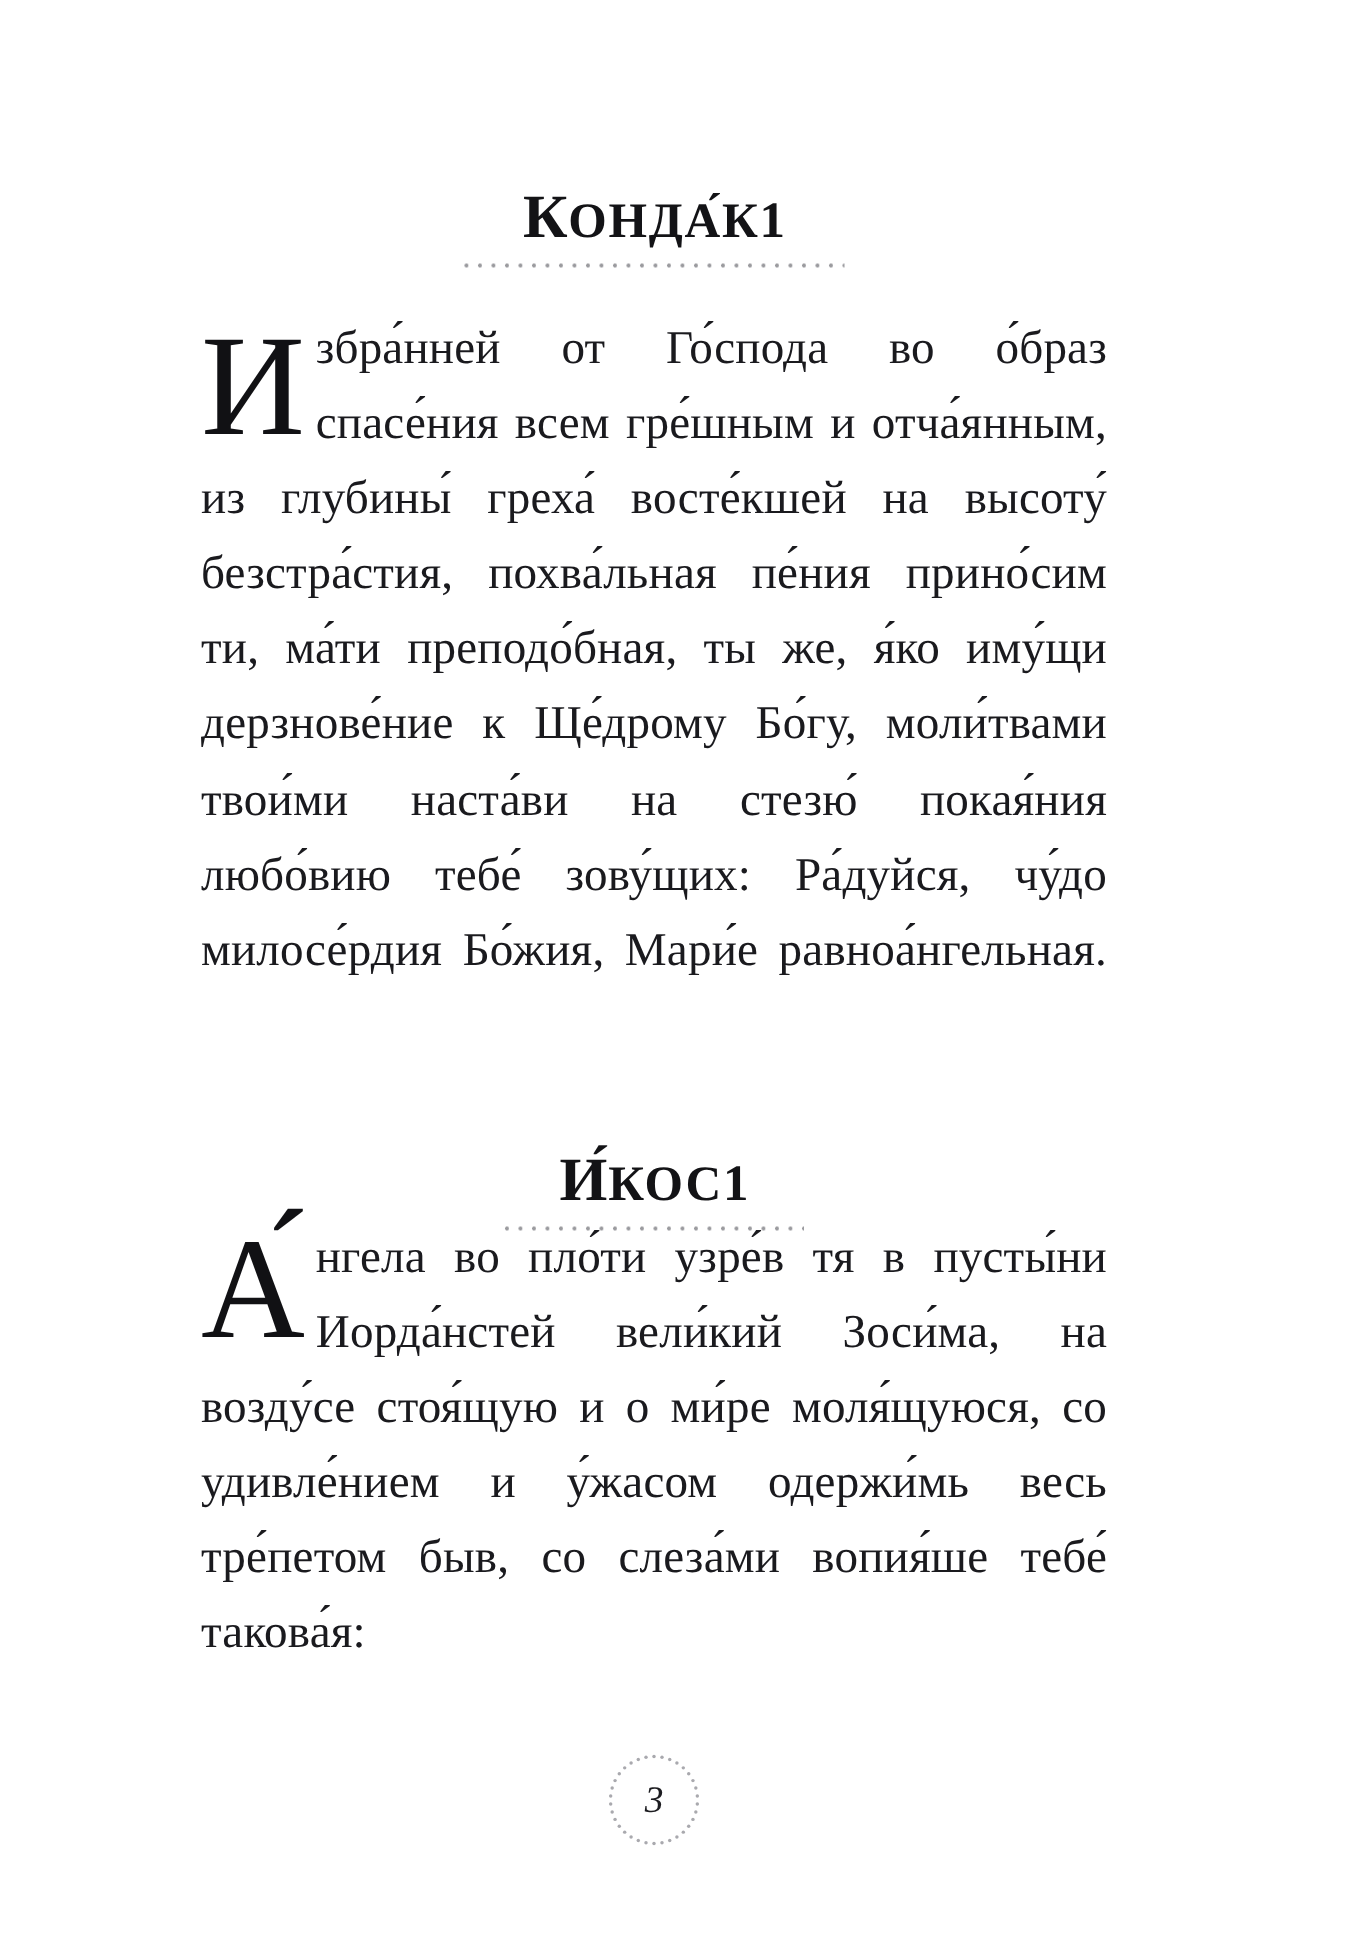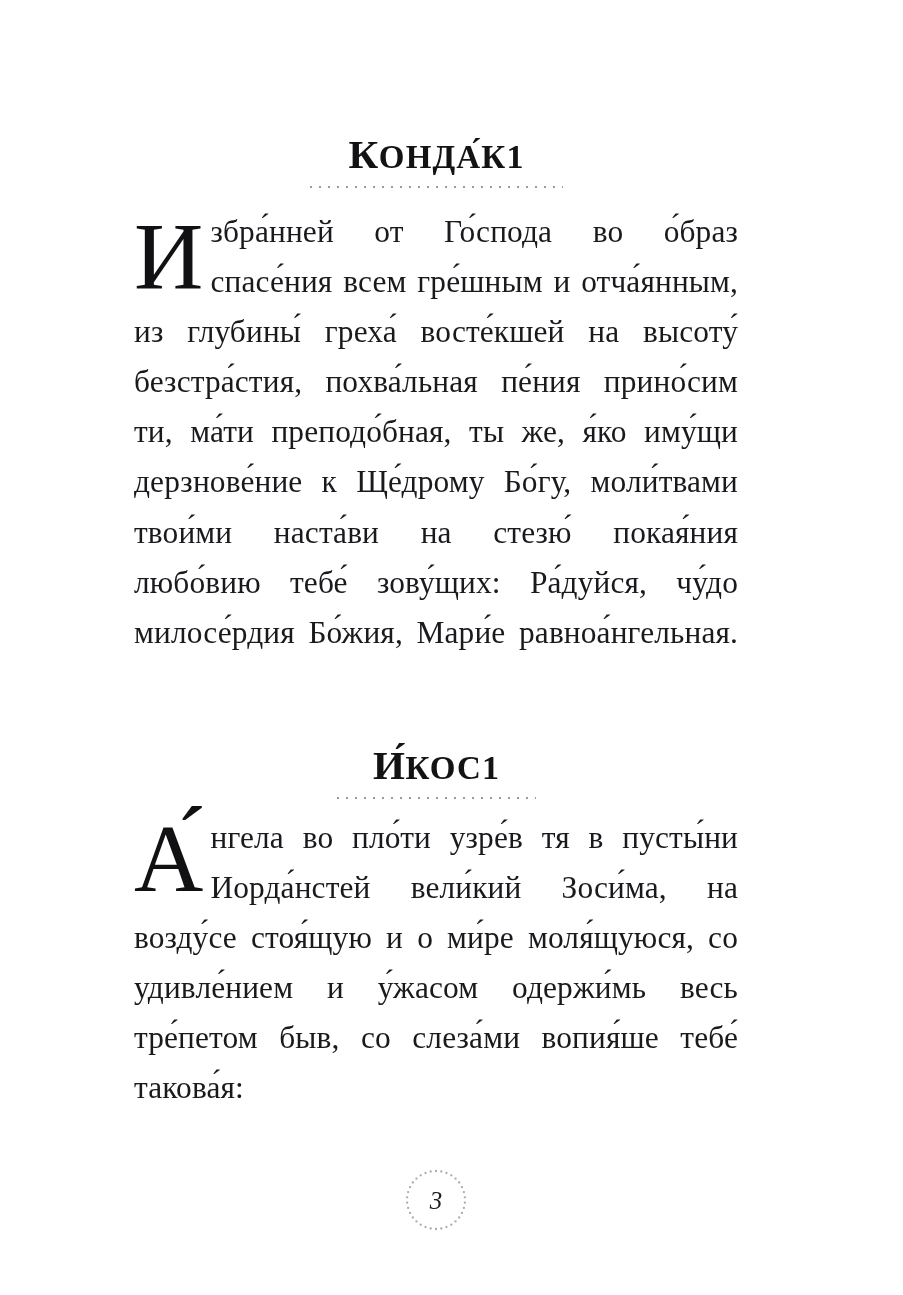--- a/index.html
+++ b/index.html
@@ -105,24 +105,24 @@
     margin: 7px 7px 0 0;
     padding-top: 0;
     font-family: "Liberation Serif", "DejaVu Serif", serif;
   }
   .dropcap.accented {
     margin-top: 0px;
     line-height: 92px;
   }
 
   
-  #kondak-heading-block { position: absolute; left: 0; top: 134px; width: 604px; }
+  #kondak-heading-block { position: absolute; left: 0; top: 124px; width: 604px; }
   #kondak-para          { position: absolute; left: 0; top: 207px; width: 604px; }
 
-  #ikos-heading-block   { position: absolute; left: 0; top: 745px; width: 604px; }
+  #ikos-heading-block   { position: absolute; left: 0; top: 766px; width: 604px; }
   #ikos-para            { position: absolute; left: 0; top: 813px; width: 604px; }
 
   
   .folio {
     position: absolute;
     left: 0;
     right: 0;
     top: 1169px;
     display: flex;
     justify-content: center;

